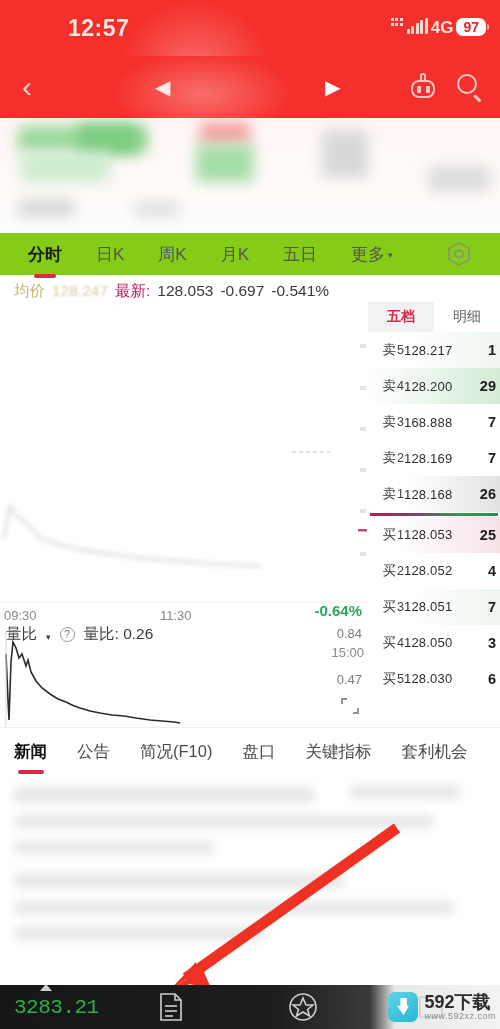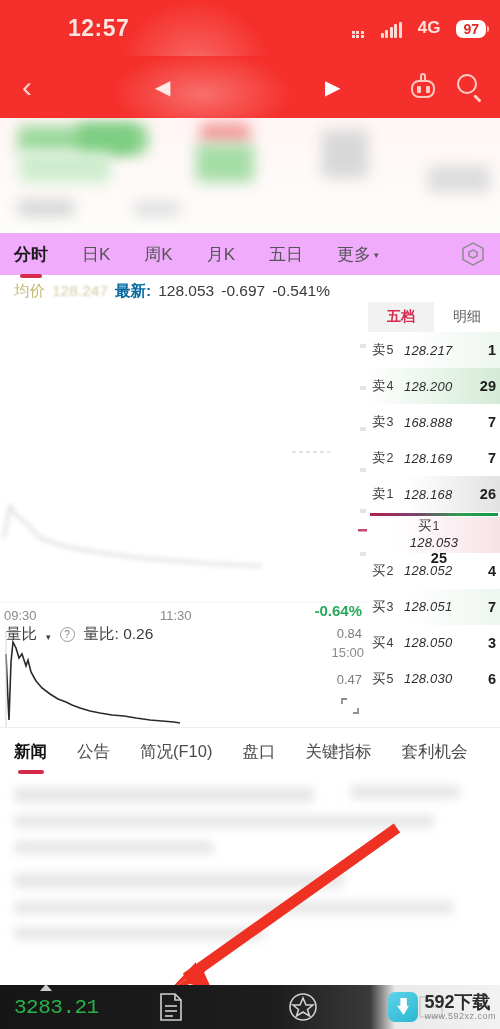--- a/index.html
+++ b/index.html
@@ -17,21 +17,21 @@
   }
   .statusbar::after{
     content:""; position:absolute; left:120px; top:0; width:150px; height:56px;
     background:radial-gradient(ellipse at 50% 120%, rgba(255,255,255,.28), rgba(255,255,255,0) 70%);
     pointer-events:none;
   }
   .sb-time{
     color:#fde3dd; font-size:23px; font-weight:bold; letter-spacing:.5px;
     margin-left:68px; text-shadow:0 0 3px rgba(0,0,0,.12);
   }
-  .sb-right{ margin-left:auto; margin-right:14px; display:flex; align-items:flex-end; gap:16px;}
+  .sb-right{ margin-left:auto; margin-right:14px; display:flex; align-items:flex-start; gap:3px;}
   .sig{ display:flex; align-items:flex-end; gap:1.5px; height:16px; }
   .sig i{ display:block; width:3px; background:#ffd9d2; border-radius:1px;}
   .sig i:nth-child(1){height:5px}
   .sig i:nth-child(2){height:8px}
   .sig i:nth-child(3){height:11px}
   .sig i:nth-child(4){height:14px}
   .sig i:nth-child(5){height:16px}
   .sig-dots{display:grid;grid-template-columns:repeat(3,3px);grid-gap:1.5px;margin-right:1px;}
   .sig-dots b{display:block;width:3px;height:3px;background:#ffd9d2;}
   .sb-net{color:#ffe0da;font-size:17px;font-weight:bold;}
@@ -68,22 +68,22 @@
   
   .quotehdr{
     height:115px;position:relative;overflow:hidden;
     background:linear-gradient(#fff6f5,#fdfdfb);
     filter:blur(0px);
   }
   .blurblk{position:absolute;border-radius:4px;filter:blur(7px);}
 
   
   .charttabs{
-    height:42px;display:flex;align-items:center;padding:0 14px;position:relative;
-    background:#f0abfc;
+    height:42px;display:flex;align-items:center;padding:0 28px;position:relative;
+    background:#84cc16;
   }
   .charttabs .ct{
     font-size:17px;color:#555;margin-right:34px;position:relative;white-space:nowrap;
   }
   .charttabs .ct.active{color:#1a1a1a;font-weight:bold;}
   .charttabs .ct.active::after{
     content:"";position:absolute;left:50%;transform:translateX(-50%);bottom:-12px;
     width:22px;height:4px;background:#d6294b;border-radius:2px;
   }
   .ct .caret{font-size:9px;margin-left:3px;position:relative;top:-2px;}
@@ -91,21 +91,21 @@
     margin-left:auto;width:26px;height:26px;position:relative;
   }
   .hexsvg{width:26px;height:26px;}
 
   
   .infoline{
     padding:6px 14px 0;font-size:15.5px;display:flex;align-items:baseline;gap:7px;white-space:nowrap;
   }
   .avg-lbl{color:#b9ad57;opacity:.85;filter:blur(.6px);}
   .avg-val{color:#c9c08a;opacity:.8;filter:blur(1.1px);}
-  .lat-lbl{color:#0369a1;font-weight:bold;}
+  .lat-lbl{color:#be185d;font-weight:normal;}
   .lat-val,.lat-chg,.lat-pct{color:#3a3a3a;}
 
   
   .mainrow{ display:flex; height:425px; position:relative; }
   .chartcol{ width:368px; position:relative; }
   .chartsvg{position:absolute;left:0;top:0;}
   .hi-price{position:absolute;left:10px;top:4px;font-size:17px;color:#2e2e2e;font-weight:500;}
   .pct-top{position:absolute;right:6px;top:4px;font-size:15px;color:#d6294b;font-weight:bold;}
   .pct-mid{position:absolute;right:6px;top:142px;font-size:15px;color:#9a9a9a;}
   .pct-bot{position:absolute;right:6px;top:300px;font-size:15px;color:#2aa85a;font-weight:bold;}
@@ -120,27 +120,27 @@
 
   
   .obcol{ width:132px; position:relative; }
   .obtabs{display:flex;height:30px;align-items:stretch;}
   .obtab{flex:1;display:flex;align-items:center;justify-content:center;font-size:14px;color:#5d5d5d;}
   .obtab.sel{background:#f2f2f2;color:#d6294b;font-weight:bold;}
   .obrows{position:relative;}
   .obrow{
     height:36px;display:flex;align-items:center;font-size:13px;padding:0 4px;
   }
-  .ob-lbl{width:32px;color:#3d3d3d;font-size:13.5px;}
+  .ob-lbl{width:32px;color:#3d3d3d;font-size:13.5px;text-align:right;}
   .ob-lbl b{font-size:12.5px;font-weight:normal;margin-left:1px;}
-  .ob-price{flex:1;color:#2e2e2e;font-size:13px;letter-spacing:.2px;font-style:italic;}
+  .ob-price{flex:1;color:#2e2e2e;font-size:13px;letter-spacing:.2px;}
   .ob-vol{width:26px;text-align:right;font-weight:bold;color:#1c1c1c;font-size:14.5px;}
   .obrow.hl-green{background:linear-gradient(90deg,rgba(220,238,222,0) 0%,rgba(196,228,200,.75) 100%);}
   .obrow.hl-gray{background:linear-gradient(90deg,rgba(225,225,225,0) 30%,rgba(214,214,214,.7) 100%);}
-  .obrow.hl-pink{background:linear-gradient(90deg,rgba(247,226,230,0) 20%,rgba(243,214,220,.7) 100%);flex-direction:column;}
+  .obrow.hl-pink{background:linear-gradient(90deg,rgba(247,226,230,0) 20%,rgba(243,214,220,.7) 100%);}
   .obrow.hl-faint{background:linear-gradient(90deg,rgba(235,243,236,0) 30%,rgba(223,238,225,.55) 100%);}
   .obdiv{height:2.5px;background:linear-gradient(90deg,#b01f52 0%,#7d3f6e 35%,#2f9d4e 70%,#149a46 100%);margin:1px 2px;}
 
   
   .btabs{
     height:48px;display:flex;align-items:center;border-top:1px solid #eee;
     padding-left:14px;background:#fff;overflow:hidden;
   }
   .btab{font-size:16.5px;color:#4a4a4a;margin-right:30px;position:relative;white-space:nowrap;}
   .btab.active{color:#111;font-weight:bold;}

